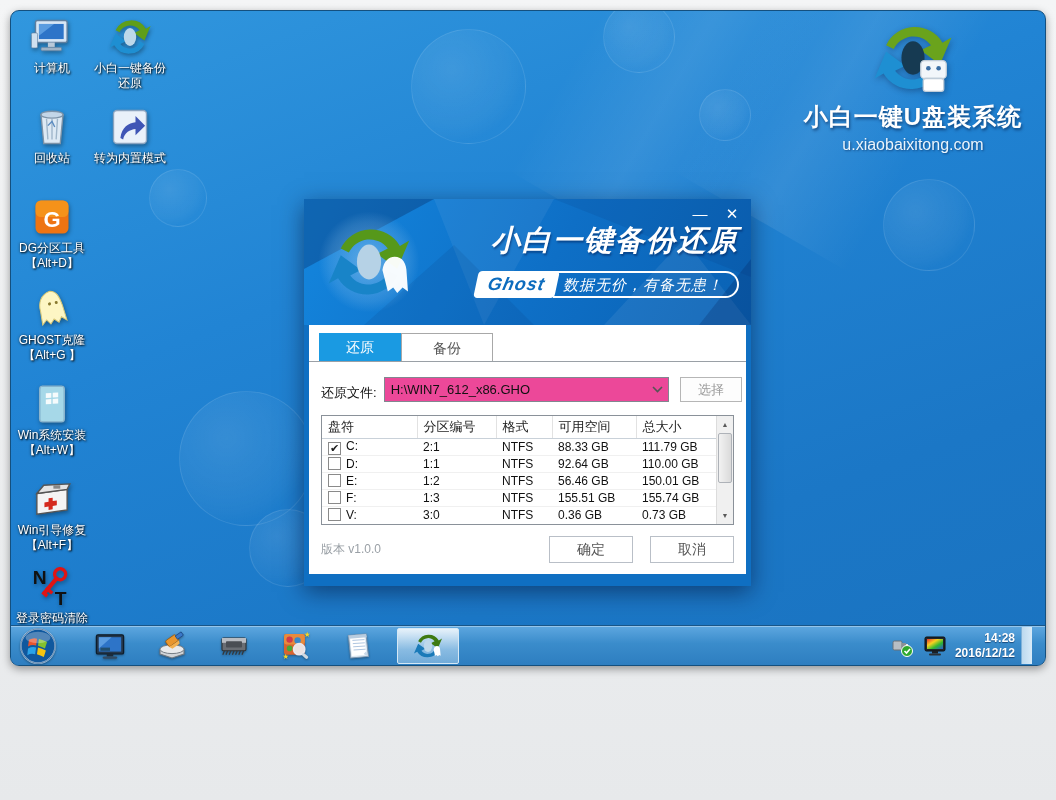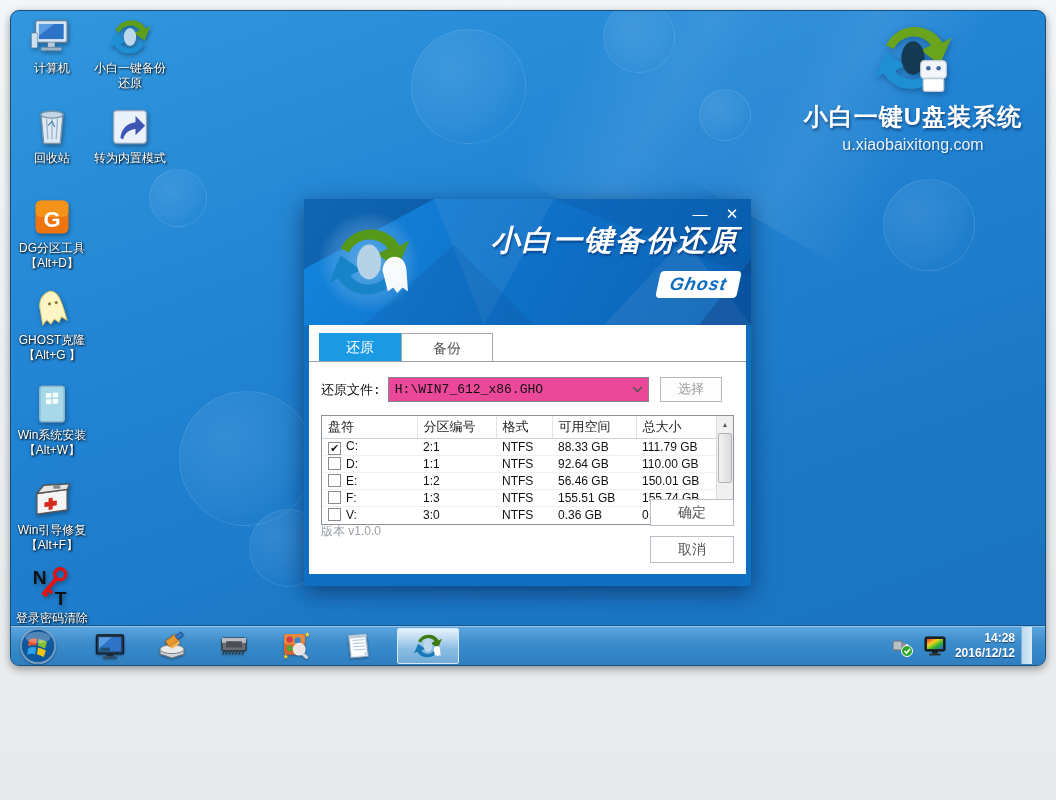--- a/index.html
+++ b/index.html
@@ -59,21 +59,21 @@
     font-size:18px; line-height:27px; padding:0 12px; transform:skewX(-12deg);
     border-radius:4px; letter-spacing:1px; }
   .badge .slogan { margin-left:-4px; border:2px solid #fff; border-left:none;
     border-radius:0 14px 14px 0; color:#fff; font-size:15px; font-style:italic;
     line-height:23px; padding:0 14px 0 10px; letter-spacing:1px; white-space:nowrap; }
   .dcontent { background:#fff; height:249px; position:relative; }
   .tabs { display:flex; padding:8px 0 0 10px; border-bottom:1px solid #9aa0a6; }
   .tab { height:28px; line-height:28px; text-align:center; font-size:14px; cursor:pointer; }
   .tab.active { width:82px; background:#1a9ae2; color:#fff; }
   .tab.inactive { width:92px; background:#fff; color:#555; border:1px solid #a8a8a8; border-bottom:none; }
-  .formrow { display:flex; align-items:center; margin:15px 24px 0 12px;font-family:Liberation Mono, monospace; }
+  .formrow { display:flex; align-items:flex-end; margin:15px 4px 0 12px; }
   .formrow .flabel { font-size:13px; color:#111; margin-right:7px; white-space:nowrap; }
   .combo { flex:1; height:25px; border:1px solid #828790; background:#ec4899; display:flex; align-items:center; cursor:pointer; }
   .combo .ctext { flex:1; font-size:13px; color:#111; padding-left:6px; white-space:nowrap; overflow:hidden; }
   .combo .carrow { width:22px; display:flex; justify-content:center; }
   .btn-select { width:62px; height:25px; margin-left:11px; border:1px solid #b6b6b6; background:#fdfdfd;
     color:#9a9a9a; font-size:13px; text-align:center; line-height:23px; cursor:pointer; }
   .tablewrap { position:relative; margin:13px 12px 0 12px; border:1px solid #8a9199; height:110px; background:#fff; overflow:hidden; }
   table.ptable { width:calc(100% - 17px); border-collapse:collapse; table-layout:fixed; }
   .ptable th { font-size:13px; font-weight:normal; color:#222; text-align:left; height:22px;
     padding:0 0 0 6px; border-right:1px solid #e2e2e2; border-bottom:1px solid #c9d1d9; background:#fff;margin-top:40px; }
@@ -83,21 +83,21 @@
   .cb { display:inline-block; width:13px; height:13px; border:1px solid #8a8a8a; background:#fff;
     font-size:11px; line-height:11px; text-align:center; color:#1a1a1a; vertical-align:-2px; margin-right:5px; cursor:pointer; }
   .vscroll { position:absolute; top:0; right:0; bottom:0; width:17px; background:#f0f0f0; border-left:1px solid #dcdcdc; }
   .varrow { position:absolute; left:0; width:100%; height:15px; display:flex; align-items:center; justify-content:center;
     font-size:7px; color:#5a5a5a; cursor:pointer; }
   .varrow.up { top:1px; } .varrow.down { bottom:1px; }
   .vthumb { position:absolute; left:1px; right:1px; top:17px; height:50px;
     background:linear-gradient(90deg,#f2f2f2,#dadada); border:1px solid #aeb2b8; border-radius:2px; cursor:pointer; }
   .bottomrow { position:absolute; left:12px; right:12px; bottom:11px; display:flex; align-items:center; }
   .version { font-size:12px; color:#9aa0a6; }
-  .dlgbtns { margin-left:auto; display:flex; gap:10px;flex-direction:column; }
+  .dlgbtns { margin-left:auto; display:flex; gap:17px; }
   .btn { width:84px; height:27px; border:1px solid #b9bfc7; background:#fff; color:#555;
     font-size:14px; text-align:center; line-height:25px; cursor:pointer; }
   
   .taskbar { position:absolute; left:0; right:0; bottom:0; height:40px;
     background:linear-gradient(#5ea7e0 0%, #3a8ccb 45%, #2e7ec0 100%);
     border-top:1px solid #195688; box-shadow:inset 0 1px 0 rgba(255,255,255,.35); }
   .tb-items { position:absolute; left:8px; top:0; bottom:0; display:flex; align-items:center; }
   .orb { width:38px; height:38px; margin-right:22px; cursor:pointer; }
   .tbi { width:32px; height:32px; margin:0 15px; cursor:pointer; }
   .tbi svg, .orb svg { width:100%; height:100%; filter:drop-shadow(0 1px 1px rgba(0,0,0,.35)); }
@@ -271,20 +271,21 @@
         <path d="M11 22 A25 25 0 0 1 55 20 L62 16 L53 37 L38 26 L46 22 A17 17 0 0 0 17 25 Z" fill="#56981a"></path>
         <path d="M53 42 A25 25 0 0 1 9 44 L2 48 L11 27 L26 38 L18 42 A17 17 0 0 0 47 39 Z" fill="#1884c8"></path>
         <ellipse cx="32" cy="32" rx="9" ry="13" fill="#b6d2e6"></ellipse>
         <path d="M42 38 c1 -7 5 -10 9 -10 c6 0 9 5 9 12 l1 14 -4 -3 -4 4 -3 -4 -4 3 Z" fill="#ffffff" opacity=".96"></path>
       </svg>
         </div>
       <div class="btexts">
         <div class="dtitle">小白一键备份还原</div>
         <div class="badge">
           <span class="gword">Ghost</span>
+          <span class="slogan">数据无价，有备无患！</span>
         </div>
       </div>
     </div>
 
     <div class="dcontent">
       <div class="tabs">
         <div class="tab active">还原</div>
         <div class="tab inactive">备份</div>
       </div>
 

